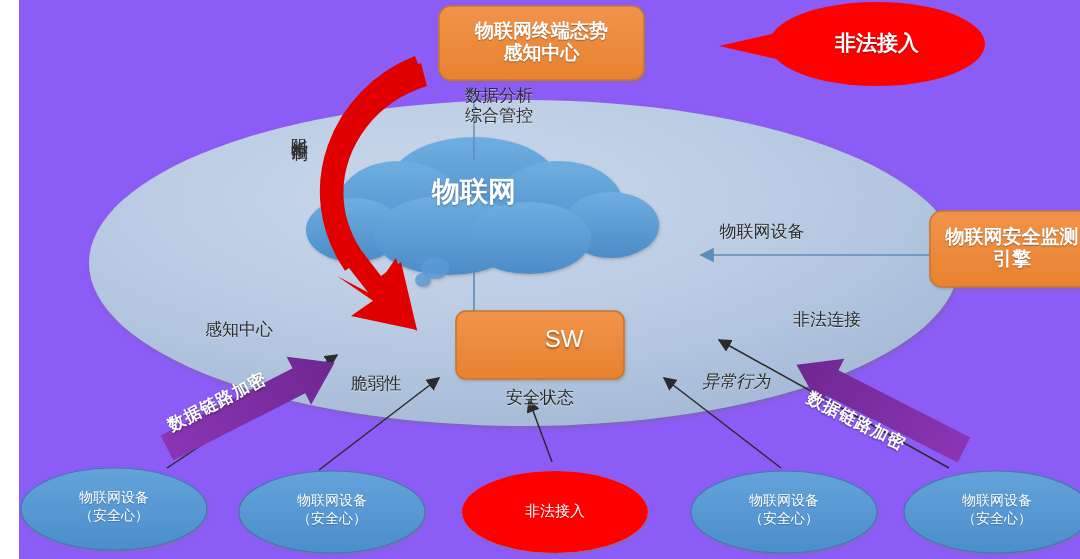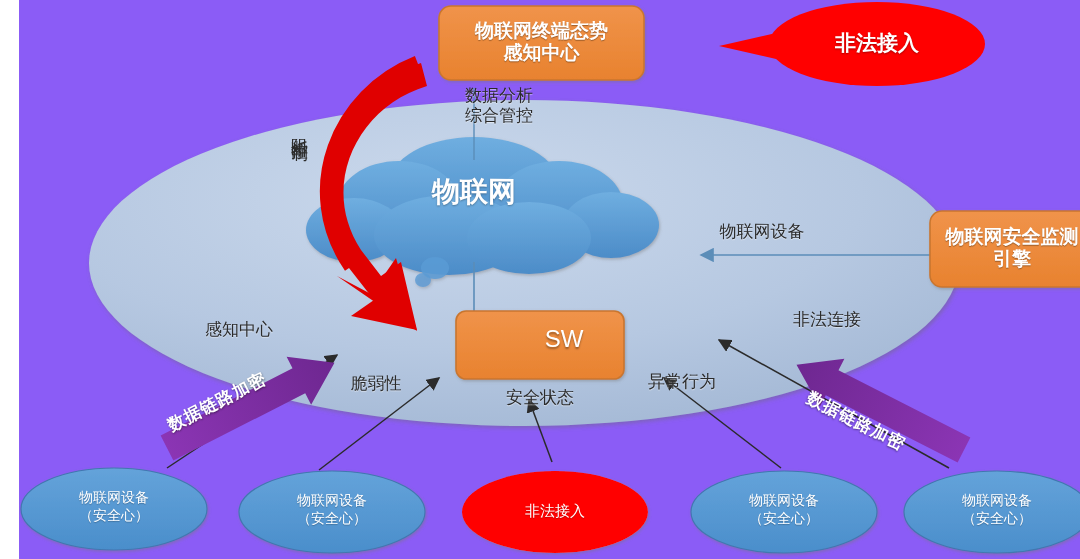--- a/index.html
+++ b/index.html
@@ -221,21 +221,21 @@
   <div class="vertical-label" style="position:absolute; left:272px; top:125px; height:125px;">阻断控制</div>
 
   <div class="node-text plain-label" style="left:688px; top:222px; width:110px;">物联网设备</div>
 
   <div class="node-text plain-label" style="left:165px; top:320px; width:110px;">感知中心</div>
 
   <div class="node-text plain-label" style="left:312px; top:374px; width:90px;">脆弱性</div>
 
   <div class="node-text plain-label" style="left:466px; top:388px; width:110px;">安全状态</div>
 
-  <div class="node-text plain-label" style="left:608px; top:372px; width:110px;">异常行为</div>
+  <div class="node-text plain-label" style="left:662px; top:372px; width:110px;font-style:italic;">异常行为</div>
 
   <div class="node-text plain-label" style="left:753px; top:310px; width:110px;">非法连接</div>
 
   <div class="purple-arrow-label" style="position:absolute; left:150px; top:415px; transform:rotate(-27deg); transform-origin:left center;">数据链路加密</div>
 
   <div class="purple-arrow-label" style="position:absolute; left:789px; top:385px; transform:rotate(27deg); transform-origin:left center;">数据链路加密</div>
 
   <div class="node-text device-label" style="left:2px; top:489px; width:186px;">物联网设备
 （安全心）</div>
   <div class="node-text device-label" style="left:220px; top:492px; width:186px;">物联网设备

